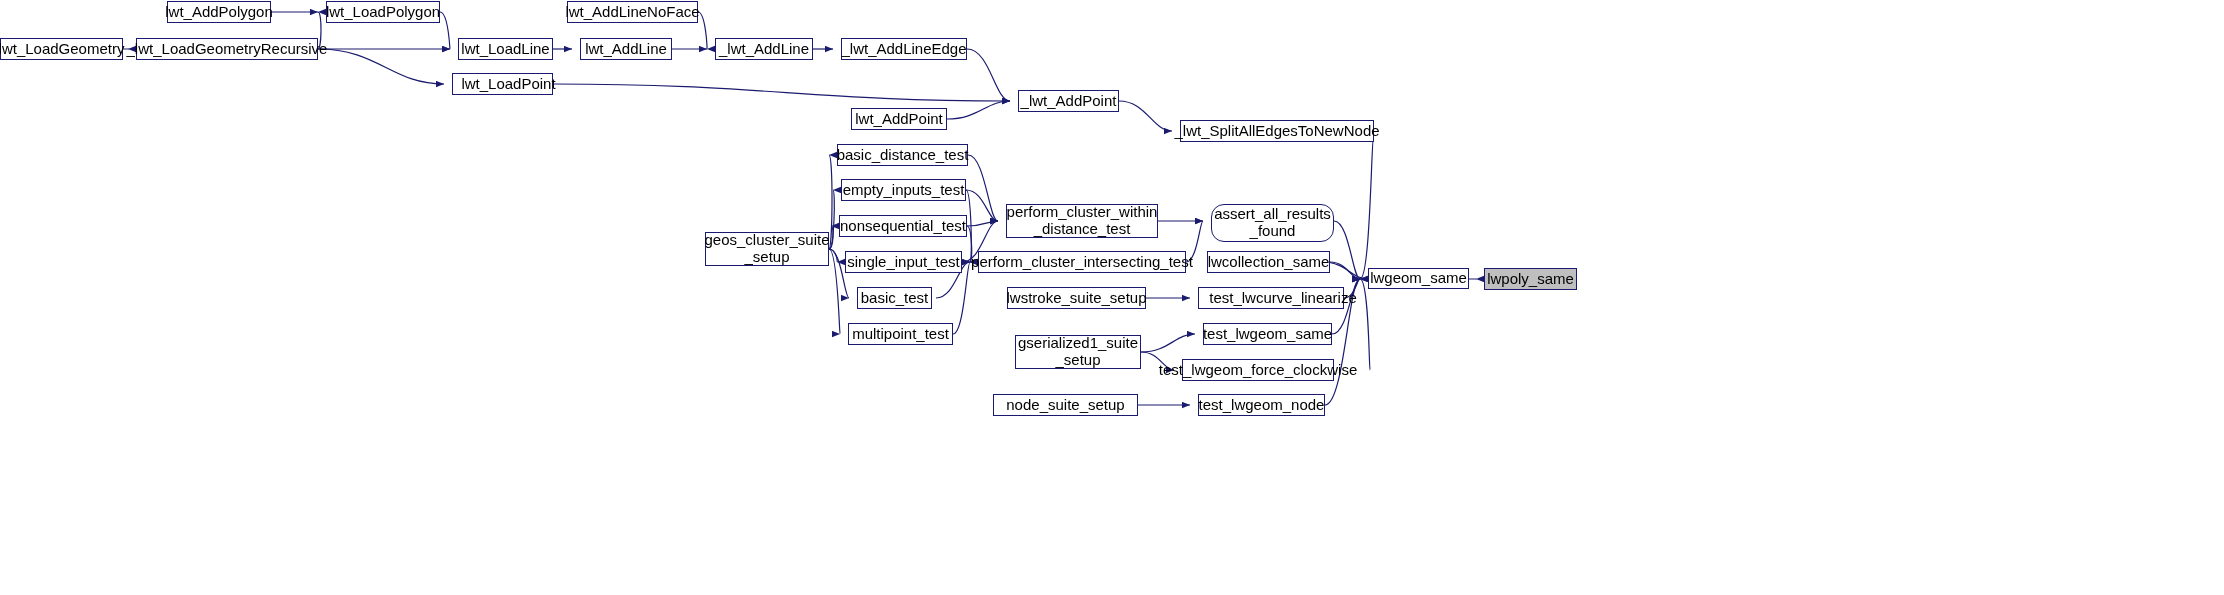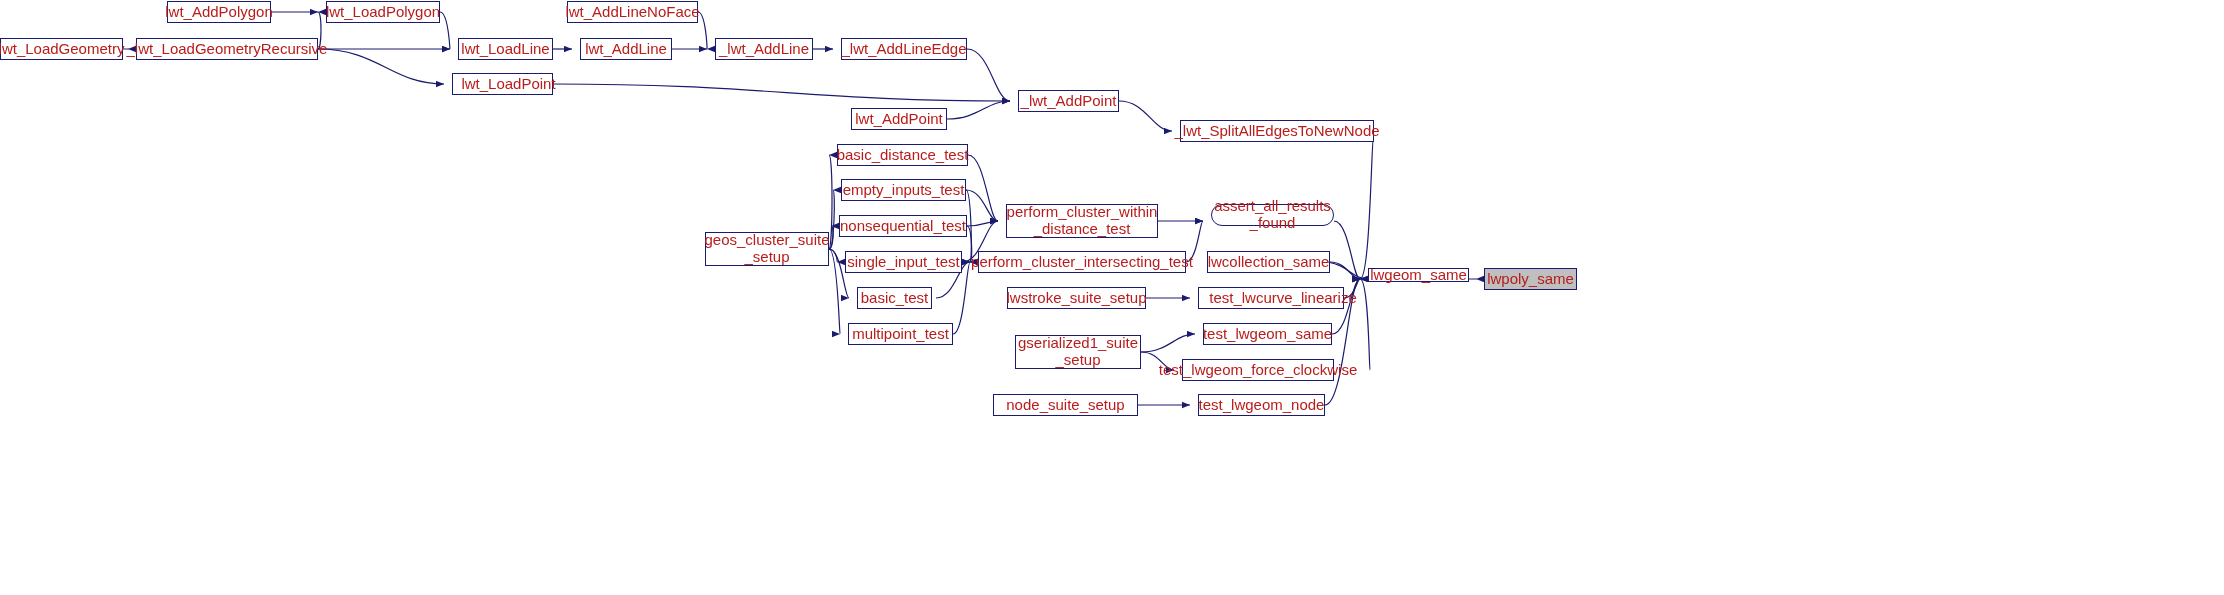--- a/index.html
+++ b/index.html
@@ -21,21 +21,21 @@
     top: 0;
     width: 2224px;
     height: 595px;
     pointer-events: none;
   }
   .node {
     position: absolute;
     box-sizing: border-box;
     border: 1px solid #1a1a6e;
     background: #ffffff;
-    color: #b91c1c;
+    color: #000000;
     font-size: 15px;
     line-height: 1.12;
     display: flex;
     align-items: center;
     justify-content: center;
     text-align: center;
     white-space: pre-line;
     padding: 0 4px;
   }
   .node.highlight {
@@ -110,28 +110,28 @@
     <div class="node" style="left: 841px; top: 38px; width: 126px; height: 22px;">_lwt_AddLineEdge</div>
     <div class="node" style="left: 452px; top: 73px; width: 101px; height: 22px; padding-left: 16px;">lwt_LoadPoint</div>
     <div class="node" style="left: 1018px; top: 90px; width: 101px; height: 22px;">_lwt_AddPoint</div>
     <div class="node" style="left: 851px; top: 108px; width: 96px; height: 22px;">lwt_AddPoint</div>
     <div class="node" style="left: 1180px; top: 120px; width: 194px; height: 22px;">_lwt_SplitAllEdgesToNewNode</div>
     <div class="node" style="left: 837px; top: 144px; width: 131px; height: 22px;">basic_distance_test</div>
     <div class="node" style="left: 841px; top: 179px; width: 125px; height: 22px;">empty_inputs_test</div>
     <div class="node" style="left: 839px; top: 215px; width: 128px; height: 22px;">nonsequential_test</div>
     <div class="node" style="left: 1006px; top: 204px; width: 152px; height: 34px;">perform_cluster_within
 _distance_test</div>
-    <div class="node" style="left: 1211px; top: 204px; width: 123px; height: 22px; border-radius: 13px;">assert_all_results
+    <div class="node" style="left: 1211px; top: 204px; width: 123px; height: 38px; border-radius: 13px;">assert_all_results
 _found</div>
     <div class="node" style="left: 705px; top: 232px; width: 124px; height: 34px;">geos_cluster_suite
 _setup</div>
     <div class="node" style="left: 845px; top: 251px; width: 117px; height: 22px;">single_input_test</div>
     <div class="node" style="left: 978px; top: 251px; width: 208px; height: 22px;">perform_cluster_intersecting_test</div>
     <div class="node" style="left: 1207px; top: 251px; width: 123px; height: 22px;">lwcollection_same</div>
-    <div class="node" style="left: 1368px; top: 268px; width: 101px; height: 14px; text-align: center;">lwgeom_same</div>
+    <div class="node" style="left: 1368px; top: 268px; width: 101px; height: 21px; text-align: center;">lwgeom_same</div>
     <div class="node highlight" style="left: 1484px; top: 268px; width: 93px; height: 22px;">lwpoly_same</div>
     <div class="node" style="left: 857px; top: 287px; width: 75px; height: 22px;">basic_test</div>
     <div class="node" style="left: 1007px; top: 287px; width: 139px; height: 22px;">lwstroke_suite_setup</div>
     <div class="node" style="left: 1198px; top: 287px; width: 146px; height: 22px; padding-left: 28px;">test_lwcurve_linearize</div>
     <div class="node" style="left: 1203px; top: 323px; width: 129px; height: 22px;">test_lwgeom_same</div>
     <div class="node" style="left: 848px; top: 323px; width: 105px; height: 22px;">multipoint_test</div>
     <div class="node" style="left: 1015px; top: 335px; width: 126px; height: 34px;">gserialized1_suite
 _setup</div>
     <div class="node" style="left: 1182px; top: 359px; width: 152px; height: 22px;">test_lwgeom_force_clockwise</div>
     <div class="node" style="left: 993px; top: 394px; width: 145px; height: 22px;">node_suite_setup</div>

